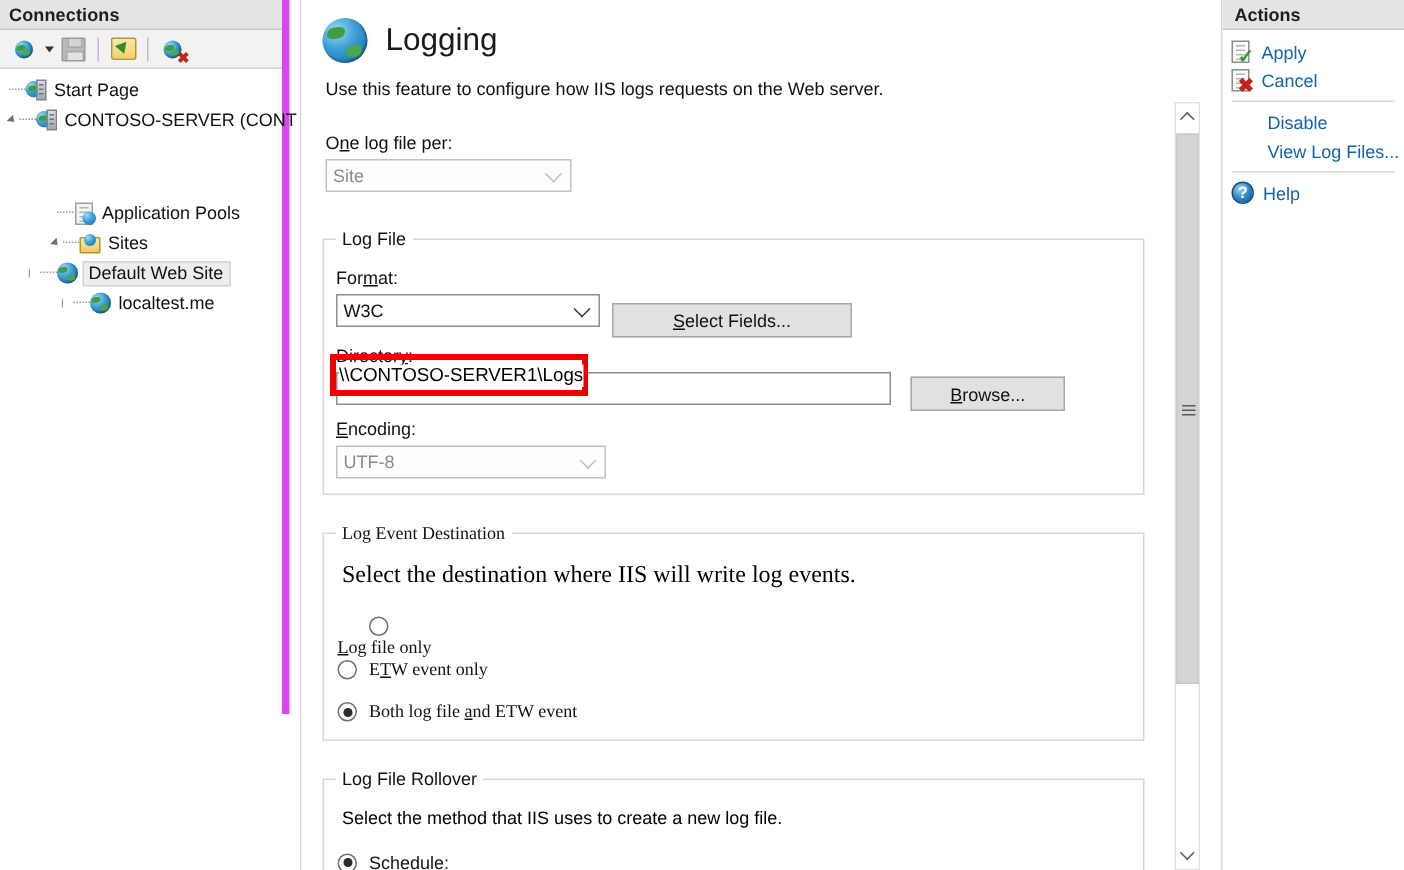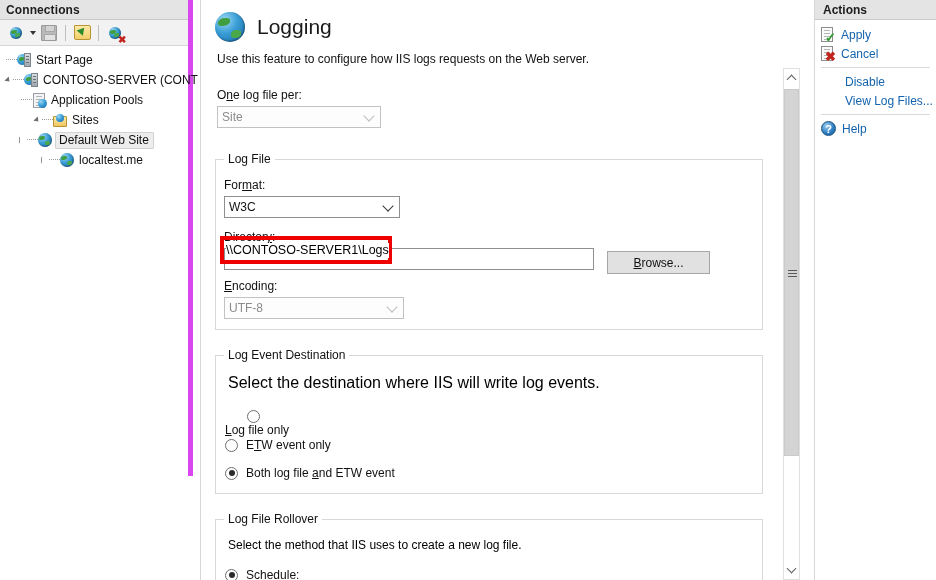--- a/index.html
+++ b/index.html
@@ -583,21 +583,21 @@
           <span class="gl"></span>
             <span class="bar">
               <i></i>
               <i></i>
               <i></i>
             </span>
         </span>
         <span class="lbl">CONTOSO-SERVER (CONT</span>
       </div>
 
-      <div class="tree-row" style="padding-left:21px;">
+      <div class="tree-row" style="padding-left:38px;margin-top:42px;">
         <span class="dotline"></span>
         <span class="ic-apppool">
           <span class="doc">
               <i></i>
               <i></i>
               <i></i>
               <i></i>
             </span>
             <span class="gl"></span>
         </span>
@@ -660,40 +660,43 @@
       <legend>Log File</legend>
 
       <div style="position:absolute; left:8px; top:12px;">
         <div class="field-label"><span>For</span><span class="accel">m</span><span>at:</span></div>
         <div class="combo" style="width:176px;">
           <span>W3C</span>
           <span class="chev"></span>
         </div>
       </div>
 
+      <div class="btn" style="position:absolute; left:192px; top:36px; width:160px;">
+        <span><span class="accel">S</span><span>elect Fields...</span></span>
+      </div>
 
       <div style="position:absolute; left:8px; top:64px; width:370px;">
         <div class="field-label"><span>Director</span><span class="accel">y</span><span>:</span></div>
         <div class="textbox" style="width:370px;"></div>
       </div>
 
       <div class="btn" style="position:absolute; left:391px; top:85px; width:103px;">
         <span><span class="accel">B</span><span>rowse...</span></span>
       </div>
 
       <div style="position:absolute; left:8px; top:113px;">
         <div class="field-label"><span class="accel">E</span><span>ncoding:</span></div>
         <div class="combo disabled" style="width:180px;">
           <span>UTF-8</span>
           <span class="chev"></span>
         </div>
       </div>
     </fieldset>
 
-    <fieldset class="grp" style="left:14px; top:348px; width:548px; height:146px;">
+    <fieldset class="grp" style="left:14px; top:348px; width:548px; height:146px;font-family:Liberation Serif, serif;">
       <legend>Log Event Destination</legend>
 
       <div style="position:absolute; left:12px; top:12px; font-size:16px;">Select the destination where IIS will write log events.</div>
 
       <div class="radio-row" style="position:absolute; left:9px; top:48px;flex-direction:column;">
         <span class="radio"></span>
         <span><span></span><span class="accel">L</span><span>og file only</span></span>
       </div>
 
       <div class="radio-row" style="position:absolute; left:9px; top:76px;">

